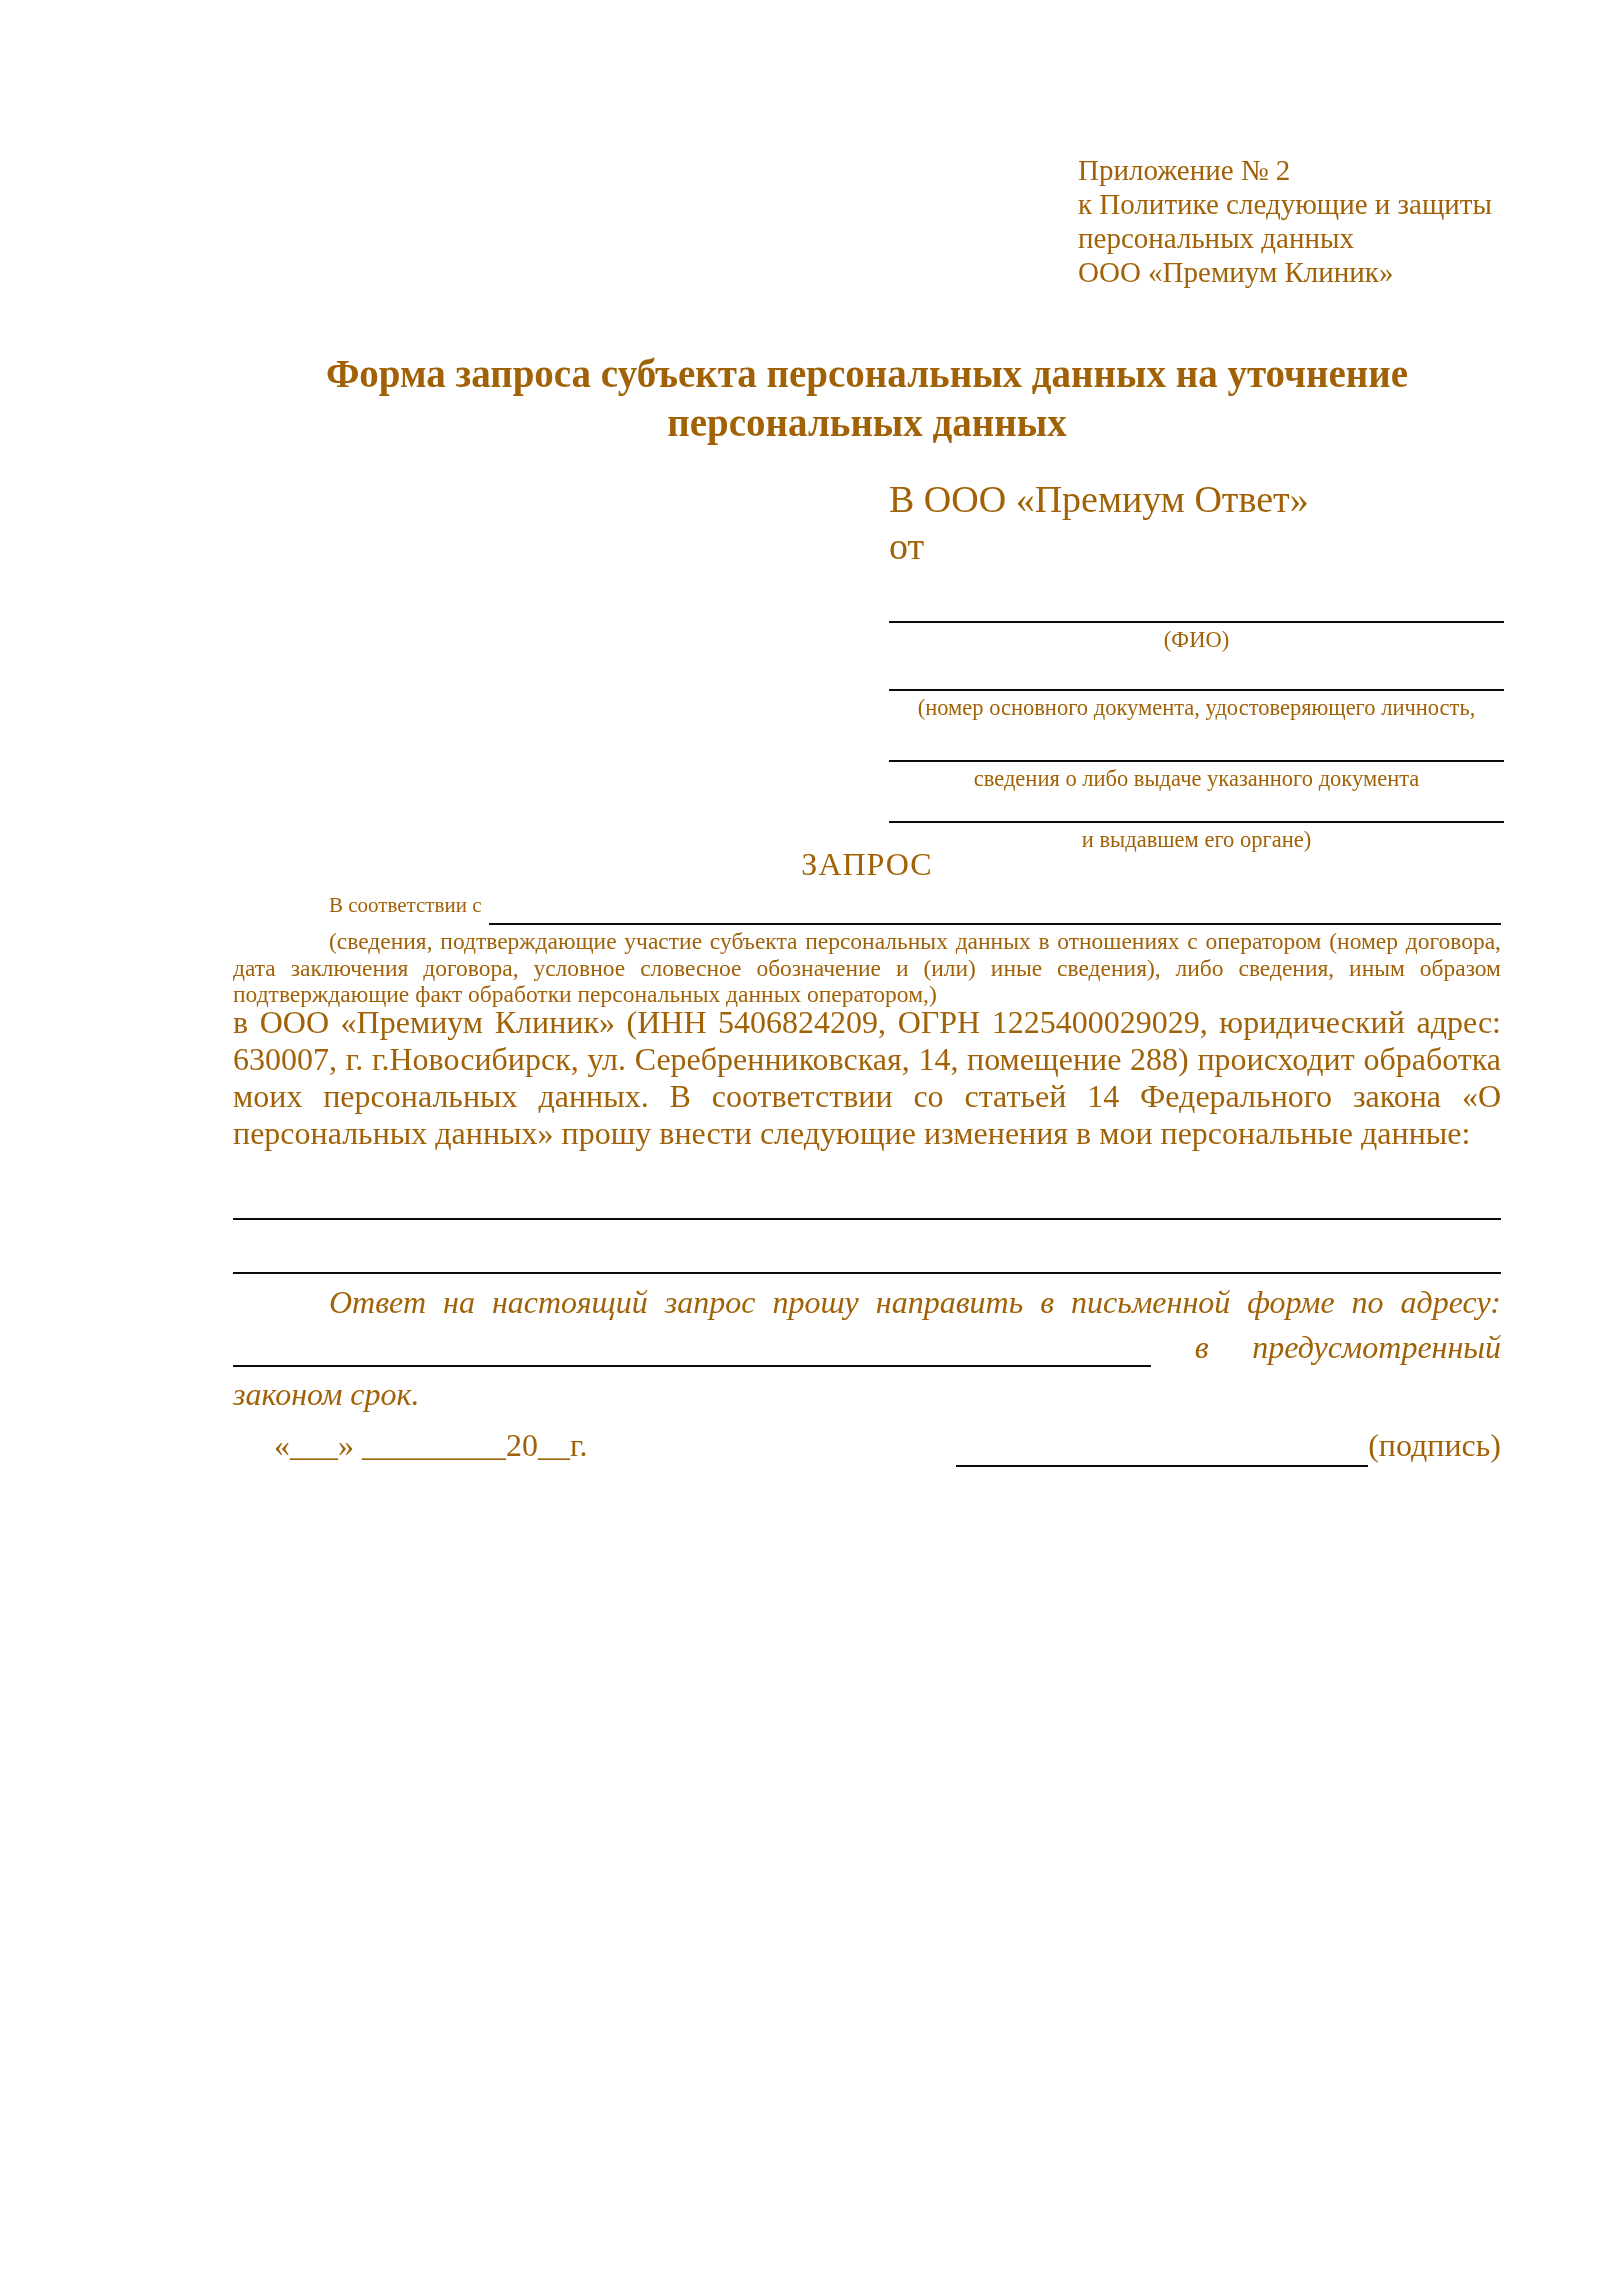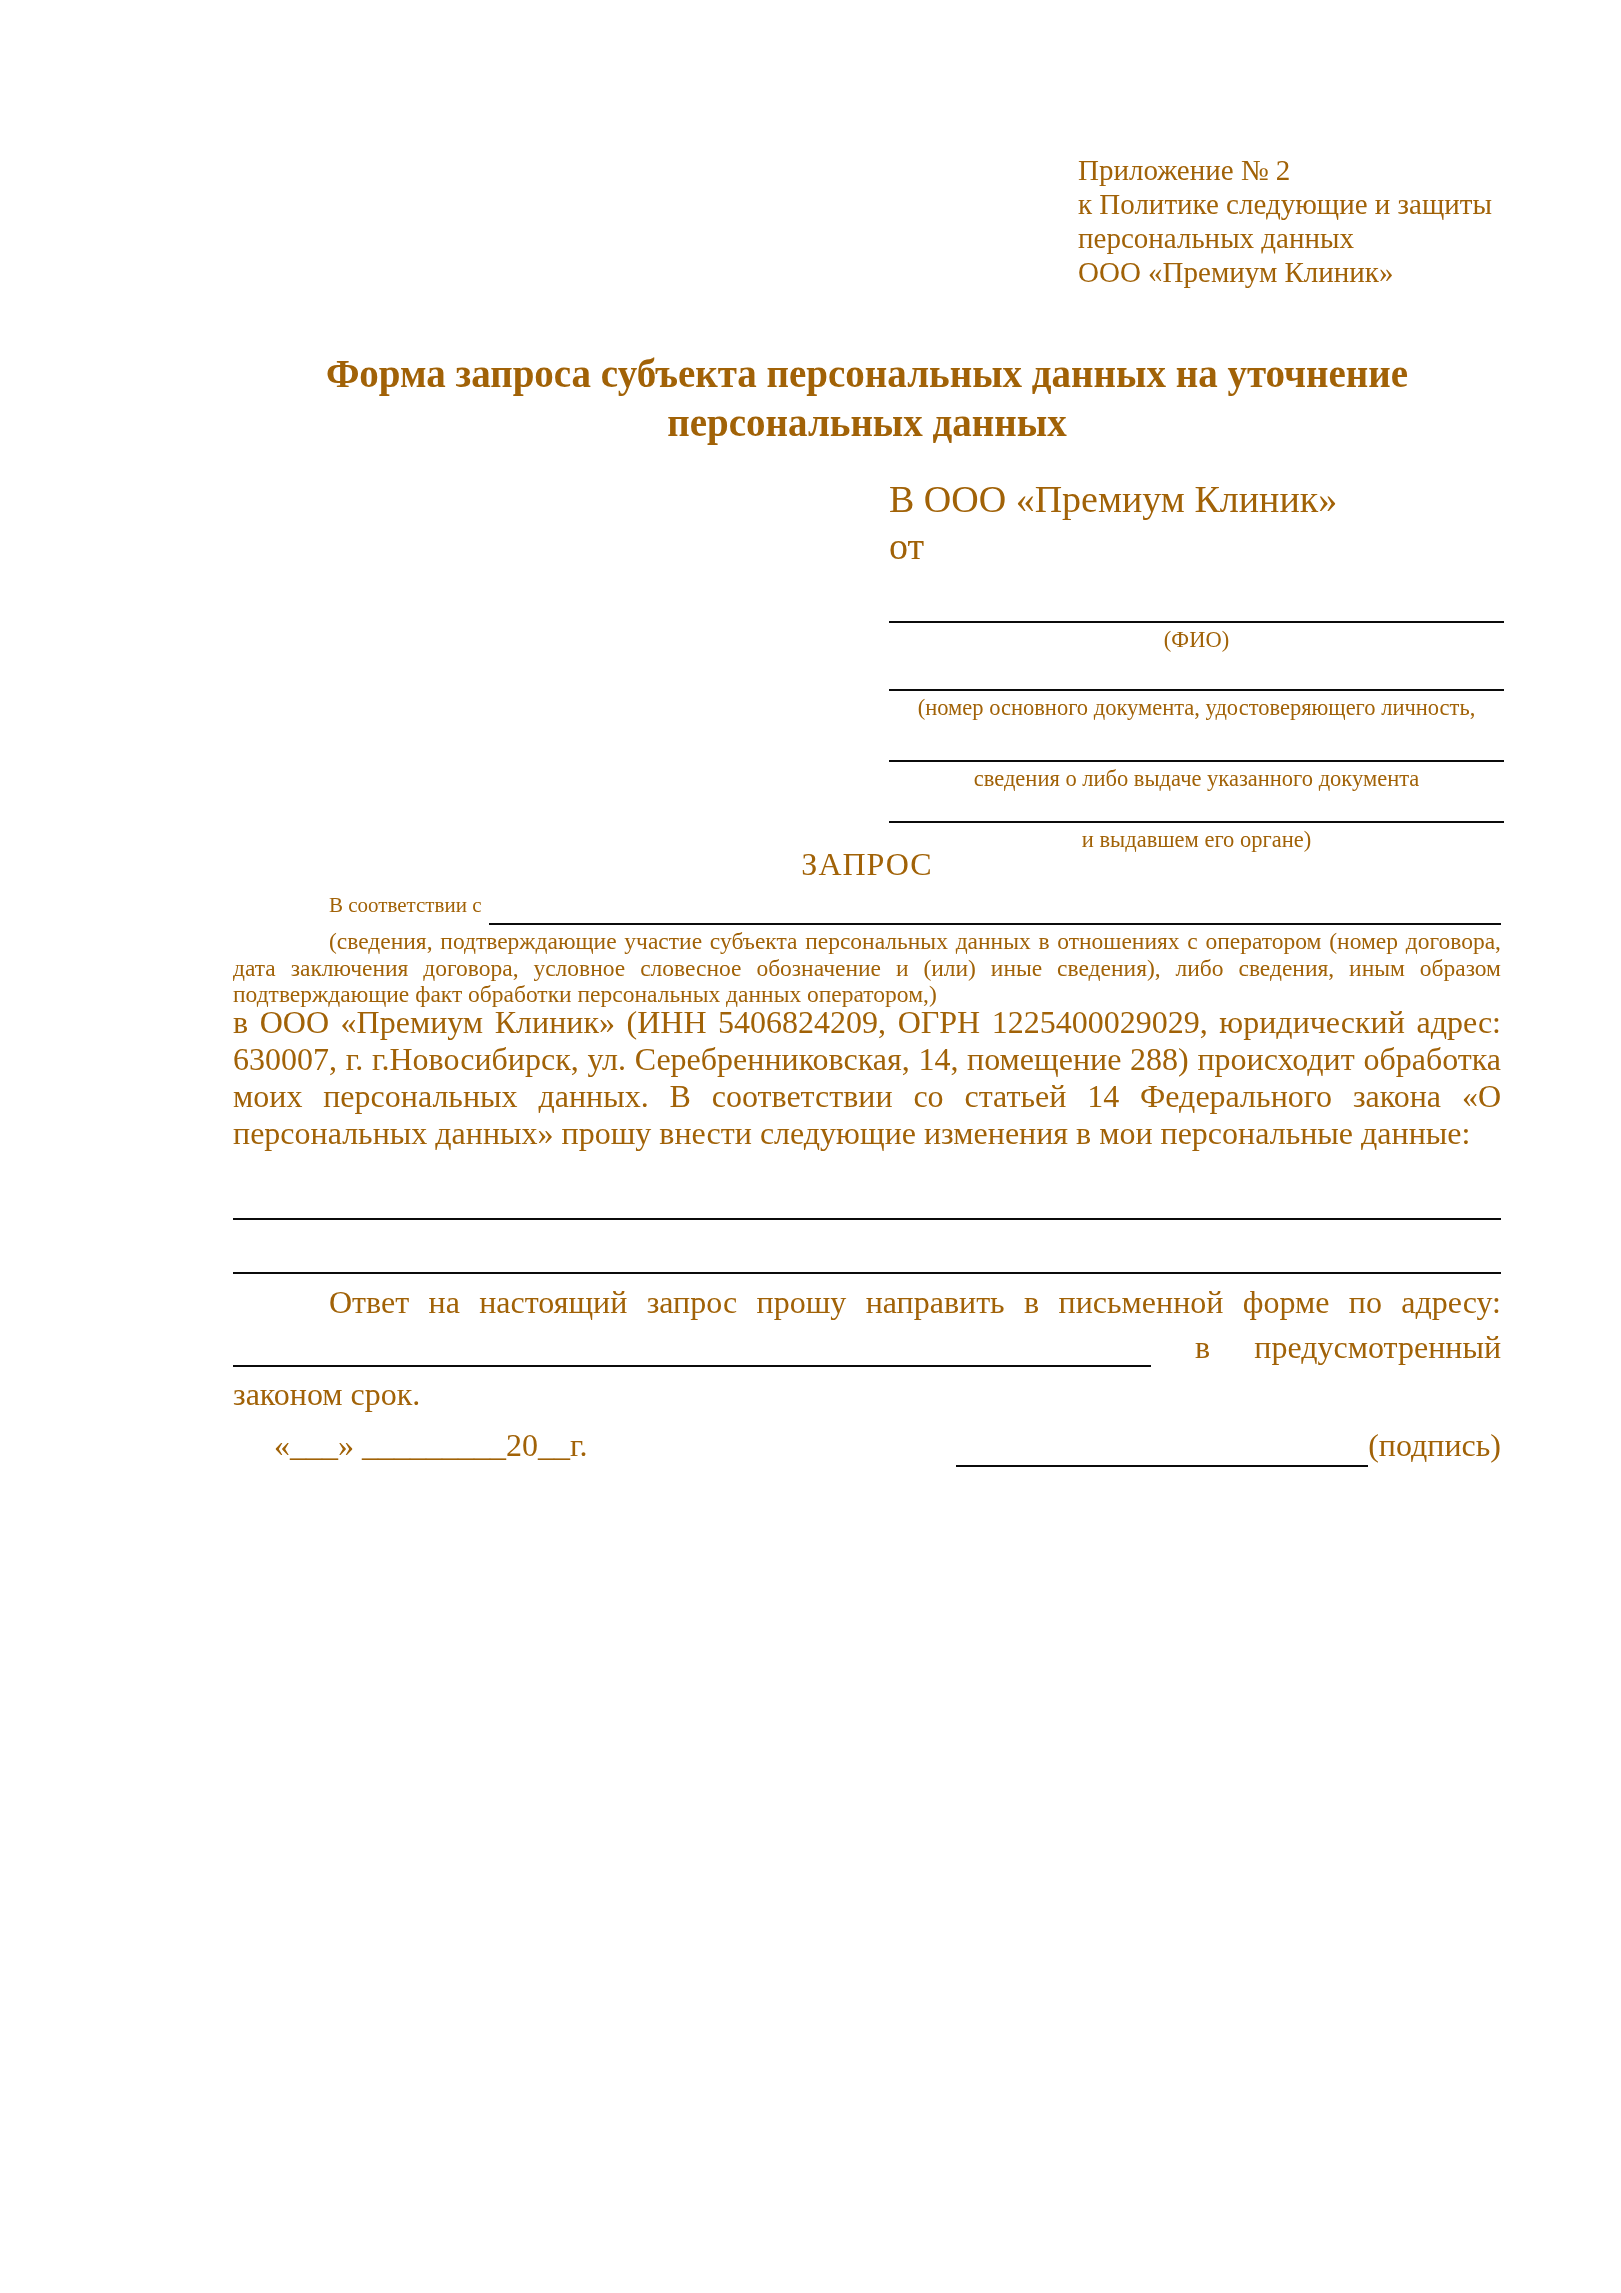--- a/index.html
+++ b/index.html
@@ -120,20 +120,21 @@
   .rule-1 { top: 1218px; }
   .rule-2 { top: 1272px; }
   
   .answer {
     position: absolute;
     left: 233px;
     top: 1283px;
     width: 1268px;
     font-size: 32px;
     line-height: 39px;
+    font-style: italic;
   }
   .answer .line1 {
     text-indent: 96px;
     text-align: justify;
     text-align-last: justify;
   }
   .answer .line2 {
     display: flex;
     align-items: flex-end;
     justify-content: space-between;
@@ -180,21 +181,21 @@
   <div class="header-note">
     <div>Приложение № 2</div>
     <div>к Политике следующие и защиты</div>
     <div>персональных данных</div>
     <div>ООО «Премиум Клиник»</div>
   </div>
 
   <div class="doc-title">Форма запроса субъекта персональных данных на уточнение персональных данных</div>
 
   <div class="addressee">
-    <div>В ООО «Премиум Клиник»</div>
+    <div>В ООО «Премиум Ответ»</div>
     <div>от</div>
     <div class="uline u1"></div>
     <div class="caption">(ФИО)</div>
     <div class="uline u2"></div>
     <div class="caption">(номер основного документа, удостоверяющего личность,</div>
     <div class="uline u3"></div>
     <div class="caption">сведения о либо выдаче указанного документа</div>
     <div class="uline u4"></div>
     <div class="caption">и выдавшем его органе)</div>
   </div>

